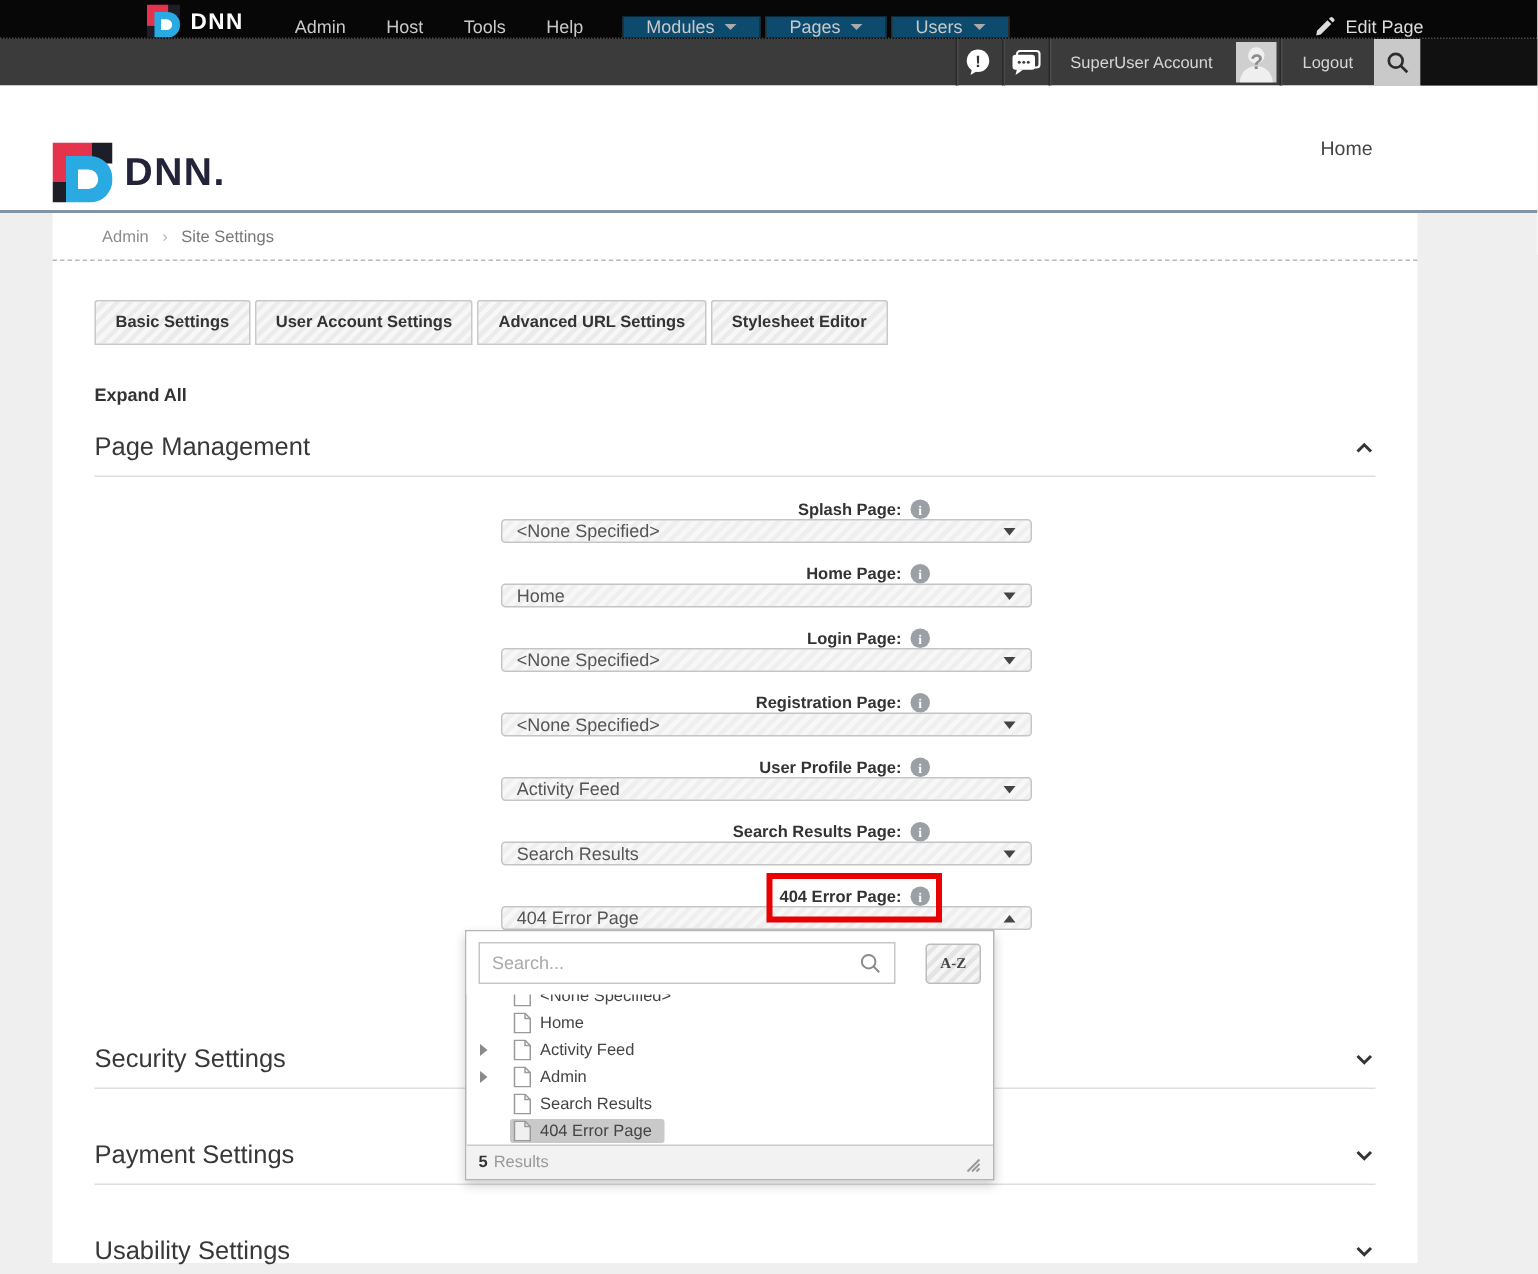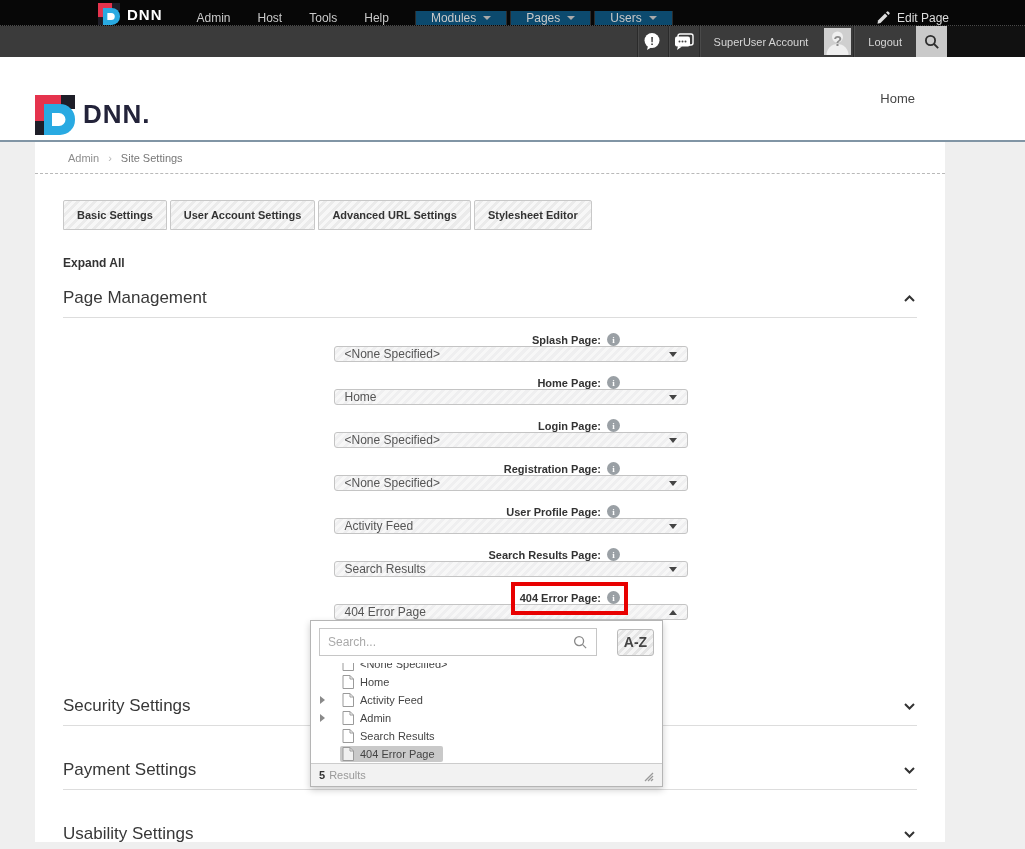--- a/index.html
+++ b/index.html
@@ -109,21 +109,21 @@
     position:absolute; left:275px; top:29px; width:353px; z-index:20;
     background:#fff; border:1px solid #b5b5b5; box-shadow:0 3px 7px rgba(0,0,0,.2);
   }
   .picker-search { display:flex; align-items:center; gap:20px; padding:7px 8px; background:#fff; position:relative; z-index:3; }
   .searchwrap { flex:1; height:28px; border:1px solid #c6c6c6; display:flex; align-items:center; padding:0 8px; background:#fff; }
   .searchwrap input { border:none; outline:none; flex:1; font-size:12px; color:#555; font-family:"Liberation Sans",sans-serif; background:transparent; }
   .searchwrap input::placeholder { color:#aaa; }
   .az-btn {
     width:37px; height:27px; border:1px solid #bbb; border-radius:3px;
     background:repeating-linear-gradient(135deg,#f5f5f5 0 3px,#e4e4e4 3px 6px);
-    font-size:14px; font-weight:bold; color:#444; display:flex; align-items:center; justify-content:center; cursor:pointer;
+    font-size:10px; font-weight:bold; color:#444; display:flex; align-items:center; justify-content:center; cursor:pointer;font-family:Liberation Serif, serif;
   }
   .tree { margin-top:-8px; position:relative; z-index:1; overflow:hidden; }
   .trow { display:flex; align-items:center; height:18px; padding-left:7px; cursor:pointer; }
   .exp { width:22px; display:flex; align-items:center; justify-content:flex-start; }
   .exp .tri { width:0; height:0; border-top:4px solid transparent; border-bottom:4px solid transparent; border-left:5px solid #8a8a8a; margin-left:2px; }
   .row-inner { display:flex; align-items:center; gap:6px; padding:1px 8px 1px 2px; border-radius:2px; }
   .trow.selected .row-inner { background:#c9c9c9; }
   .tlabel { font-size:11px; color:#444; white-space:nowrap; }
   .picker-foot {
     height:23px; background:#f2f2f2; border-top:1px solid #ccc;

